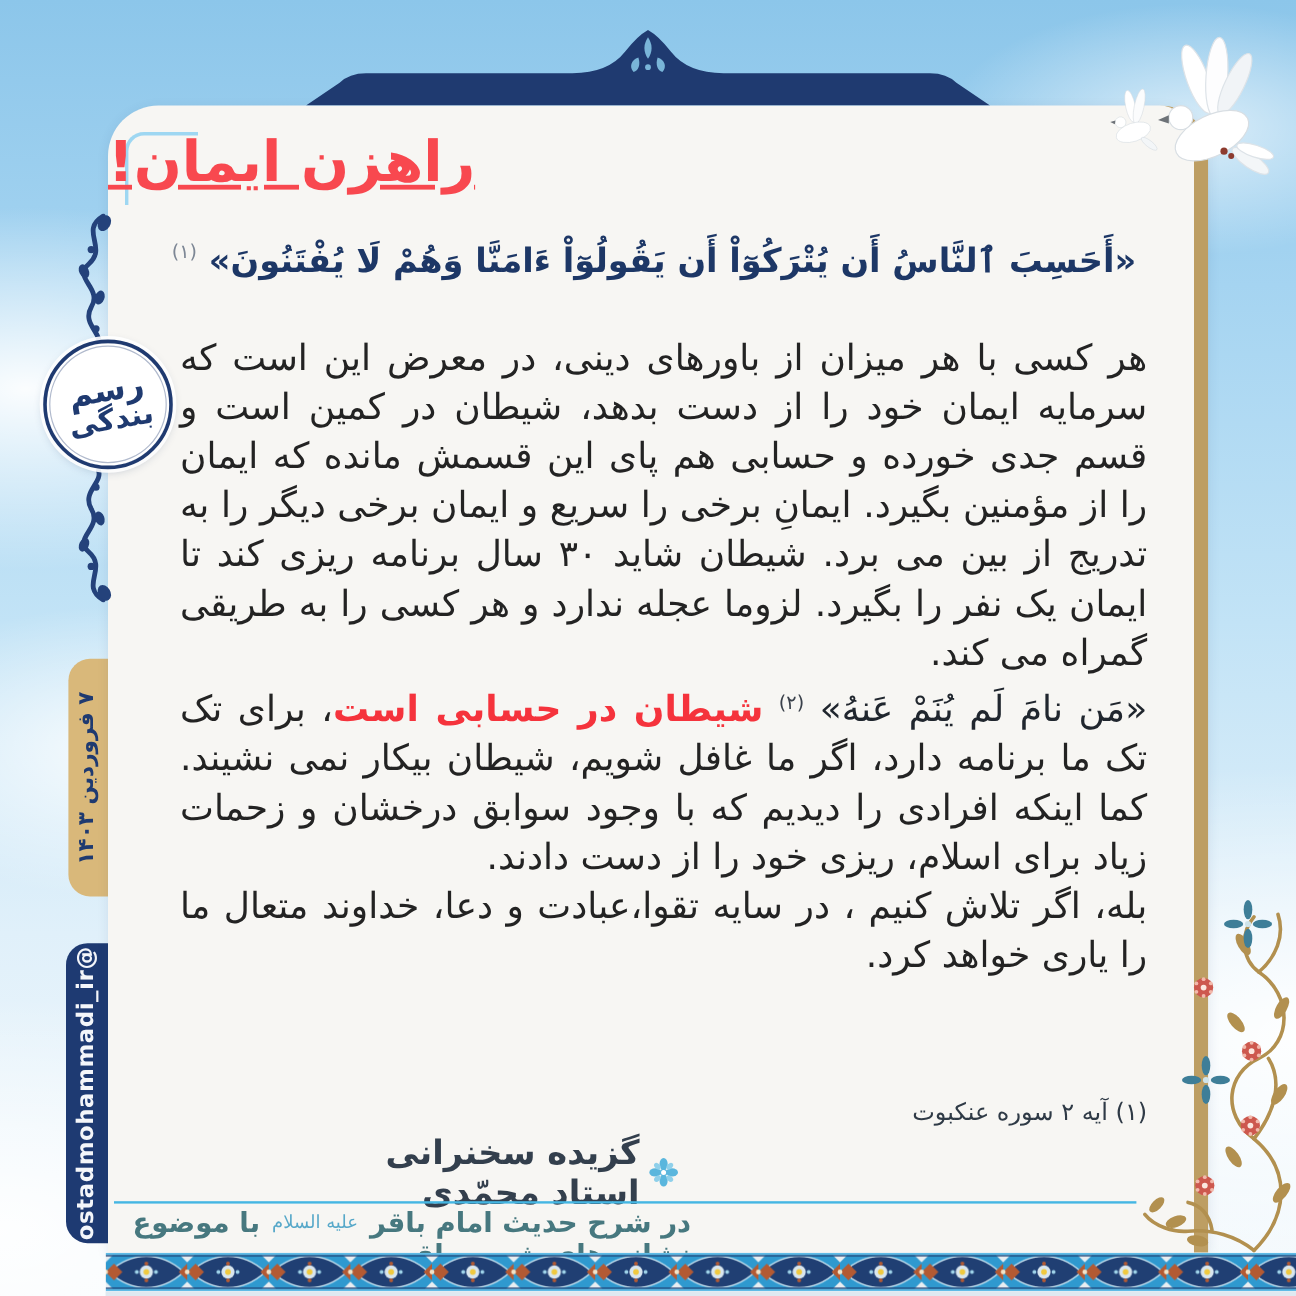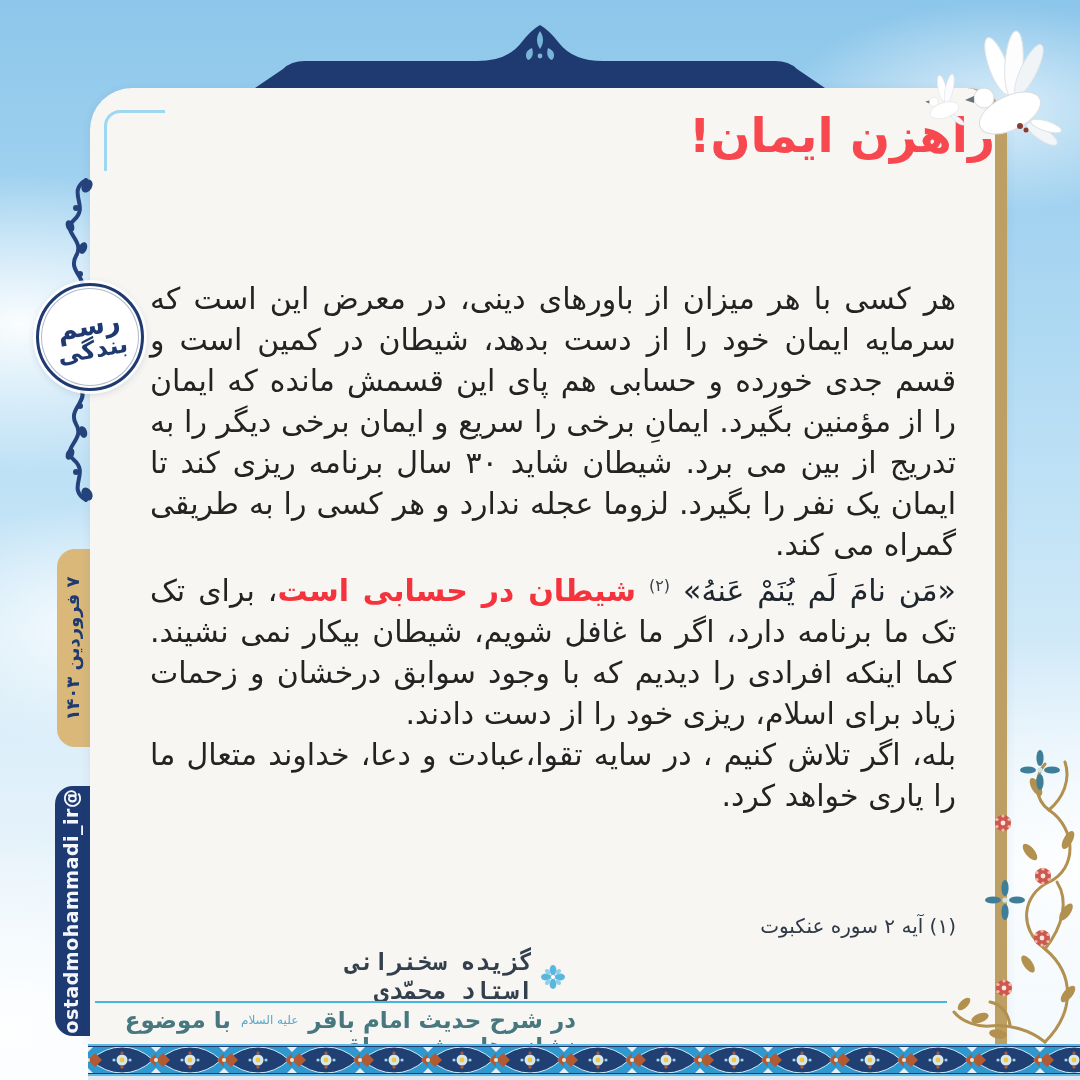--- a/index.html
+++ b/index.html
@@ -30,21 +30,21 @@
     border-radius:42px 40px 0 0;
     box-shadow:0 2px 10px rgba(40,70,110,.10);
   }
   .corner-bracket{
     left:104px;top:110px;width:58px;height:58px;z-index:2;
     border-top:3px solid #9ed7f2;border-left:3px solid #9ed7f2;
     border-top-left-radius:16px;
   }
   .title{
     left:90px;top:108px;width:905px;z-index:2;
-    text-align:right;font-size:47px;font-weight:900;color:#f8484f;
+    text-align:left;font-size:47px;font-weight:900;color:#f8484f;text-decoration:underline;
   }
   .verse{
     left:130px;top:200px;width:830px;z-index:2;
     text-align:center;font-size:28px;font-weight:700;color:#1d3766;
   }
   .verse .ref1{font-size:16px;font-weight:400;color:#7d8795;vertical-align:12px;}
   .body{
     left:150px;top:278px;width:806px;z-index:2;
     font-size:30px;line-height:41px;color:#232323;
     text-align:justify;direction:rtl;
@@ -53,29 +53,29 @@
   .body .hadith{color:#20262e;}
   .body .ref2{font-size:16px;color:#3a414b;vertical-align:10px;}
   .body .hl{color:#f5333c;font-weight:900;}
   .footnotes{
     left:556px;top:910px;width:400px;z-index:2;
     direction:rtl;text-align:right;font-size:20px;line-height:33px;color:#2f3a46;
   }
   .credit{
     left:265px;top:962px;width:300px;height:30px;z-index:2;
     direction:rtl;display:flex;align-items:center;gap:8px;
-    font-size:24px;color:#333f4d;font-weight:700;font-family:Liberation Mono, monospace;
+    font-size:28px;color:#333f4d;font-weight:700;
   }
   .sep-line{left:95px;top:1001px;width:852px;height:2px;background:#45b6e3;z-index:2;}
   .subject{
     left:106px;top:1007px;width:470px;z-index:2;
     direction:rtl;text-align:right;font-size:23px;font-weight:700;color:#47787f;
   }
   .subject .salam{
-    display:inline-block;font-size:12px;line-height:1;color:#57a8c9;
+    display:inline-block;font-size:15px;line-height:1;color:#57a8c9;
     vertical-align:4px;margin:0 2px;font-weight:400;
   }
 
   
   .flourish{left:56px;width:40px;height:112px;z-index:3;}
   .flourish.top{top:178px;}
   .flourish.bottom{top:390px;transform:scaleY(-1);}
   .logo{
     left:36px;top:283px;width:108px;height:108px;z-index:4;
     background:#fff;border:3px solid #1f3a70;border-radius:50%;
@@ -148,20 +148,24 @@
       <path d="M122,78 l-9,4 9,3 z" fill="#6d7277"></path>
       <ellipse cx="190" cy="112" rx="18" ry="6" transform="rotate(30 190 112)" fill="#f3f6f8" stroke="#d5dbe0"></ellipse>
     </g>
   </svg>
 
   <div class="abs card"></div>
   <div class="abs corner-bracket"></div>
 
   <div class="abs title">راهزن ایمان!</div>
 
+  <div class="abs verse">
+    <span>«أَحَسِبَ ٱلنَّاسُ أَن يُتْرَكُوٓاْ أَن يَقُولُوٓاْ ءَامَنَّا وَهُمْ لَا يُفْتَنُونَ»</span>
+    <span class="ref1">(۱)</span>
+  </div>
 
   <div class="abs body">
     <p><span>هر کسی با هر میزان از باورهای دینی، در معرض این است که سرمایه ایمان خود را از دست بدهد، شیطان در کمین است و قسم جدی خورده و حسابی هم پای این قسمش مانده که ایمان را از مؤمنین بگیرد. ایمانِ برخی را سریع و ایمان برخی دیگر را به تدریج از بین می برد. شیطان شاید ۳۰ سال برنامه ریزی کند تا ایمان یک نفر را بگیرد. لزوما عجله ندارد و هر کسی را به طریقی گمراه می کند.</span></p>
     <p><span class="hadith">«مَن نامَ لَم يُنَمْ عَنهُ»</span> <span class="ref2">(۲)</span> <span class="hl">شیطان در حسابی است</span><span>، برای تک تک ما برنامه دارد، اگر ما غافل شویم، شیطان بیکار نمی نشیند. کما اینکه افرادی را دیدیم که با وجود سوابق درخشان و زحمات زیاد برای اسلام، ریزی خود را از دست دادند.</span></p>
     <p><span>بله، اگر تلاش کنیم ، در سایه تقوا،عبادت و دعا، خداوند متعال ما را یاری خواهد کرد.</span></p>
   </div>
 
   <div class="abs footnotes">
     <div>(۱) آیه ۲ سوره عنکبوت</div>
   </div>

